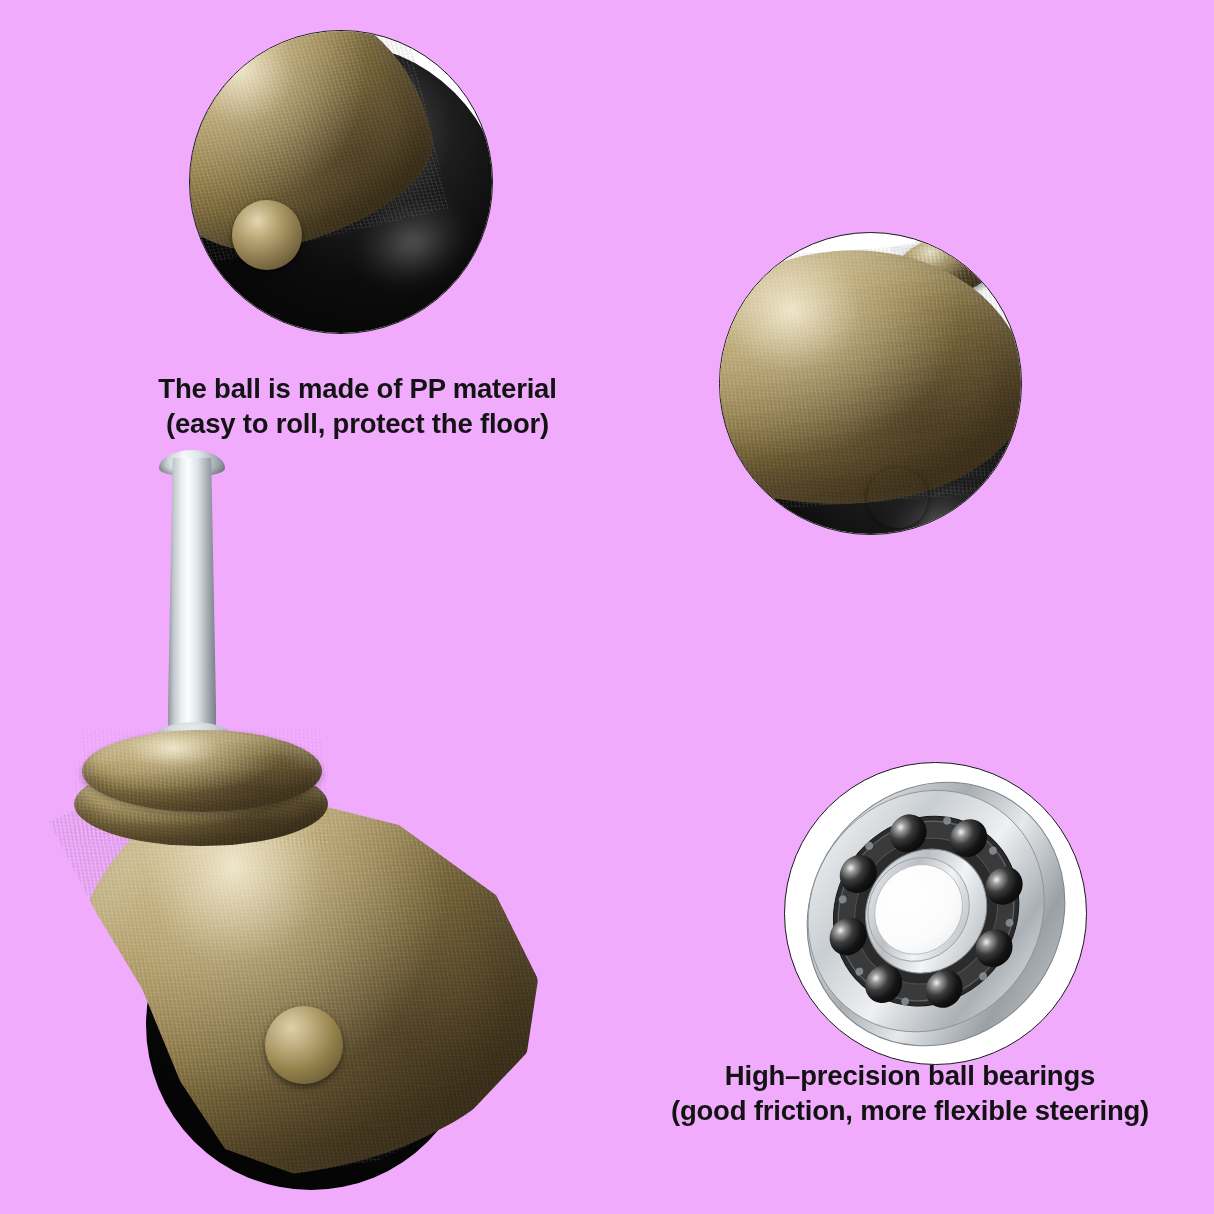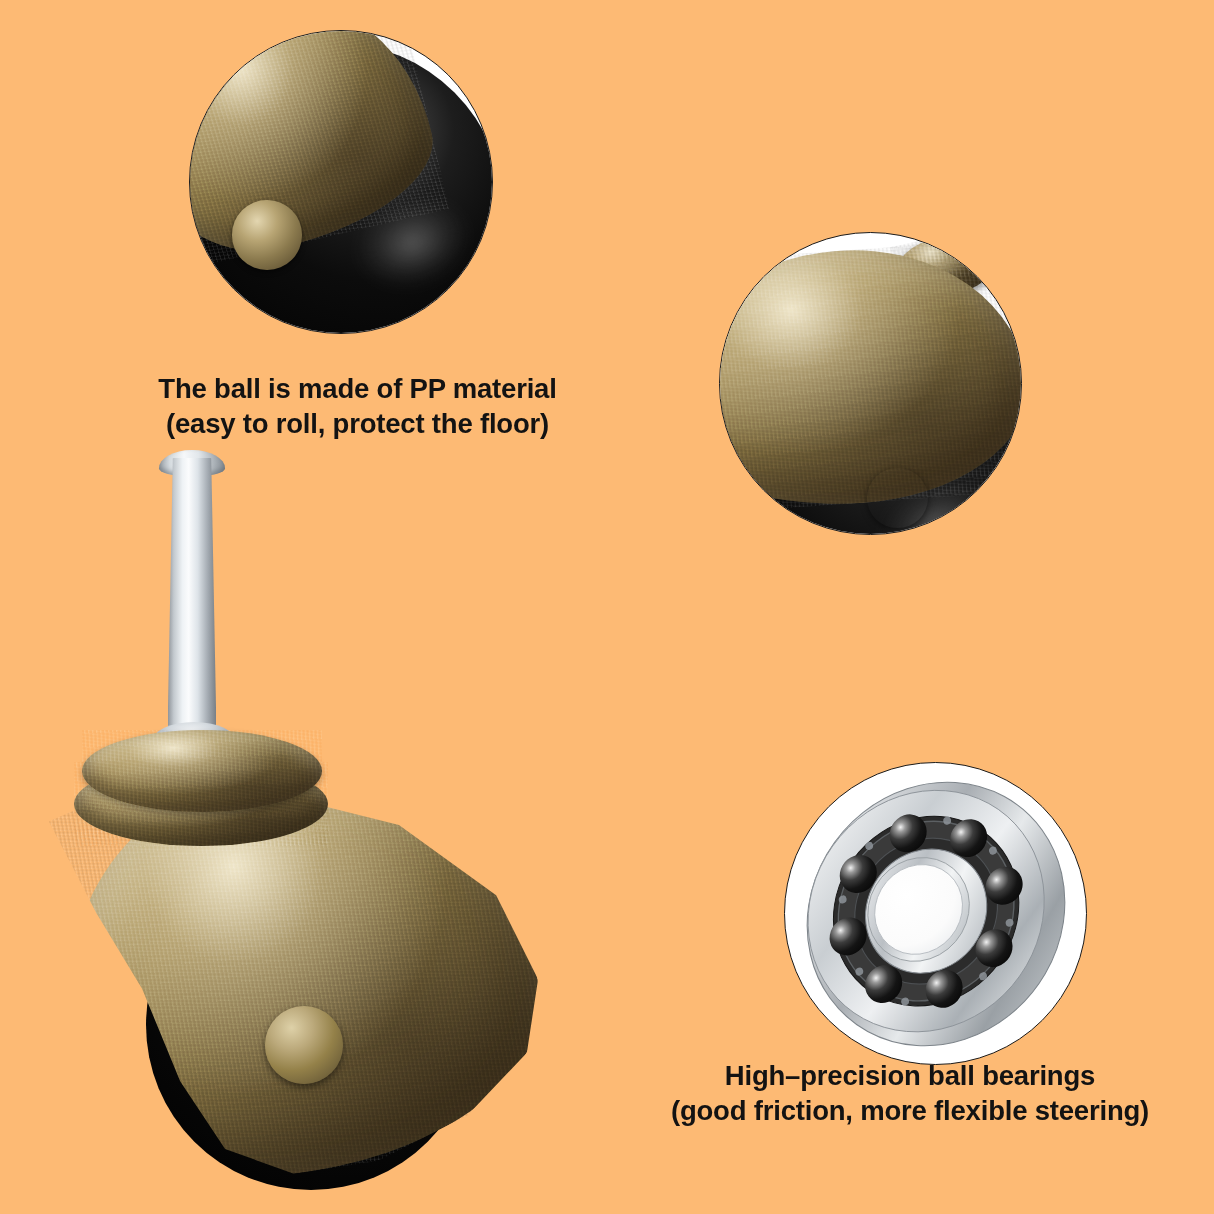--- a/index.html
+++ b/index.html
@@ -15,21 +15,21 @@
     overflow: hidden;
     font-family: "Liberation Sans", sans-serif;
     -webkit-font-smoothing: antialiased;
   }
 
   .stage {
     position: absolute;
     left: 0; top: 0;
     width: 1214px;
     height: 1214px;
-    background: #fdba74;
+    background: #f0abfc;
   }
 
   
   .caption {
     position: absolute;
     text-align: center;
     font-weight: 700;
     color: #131313;
     letter-spacing: -0.2px;
     line-height: 1.30;

